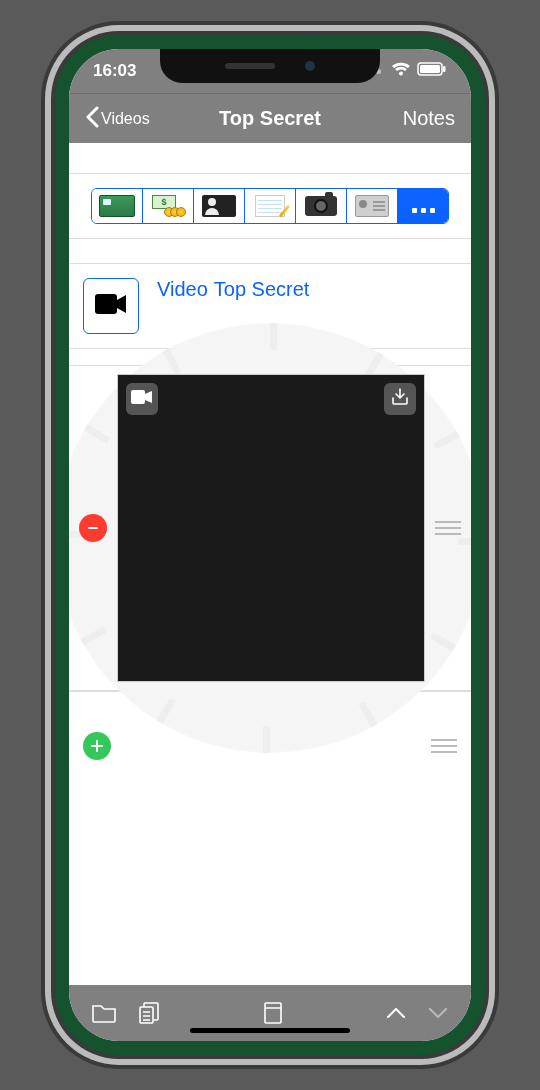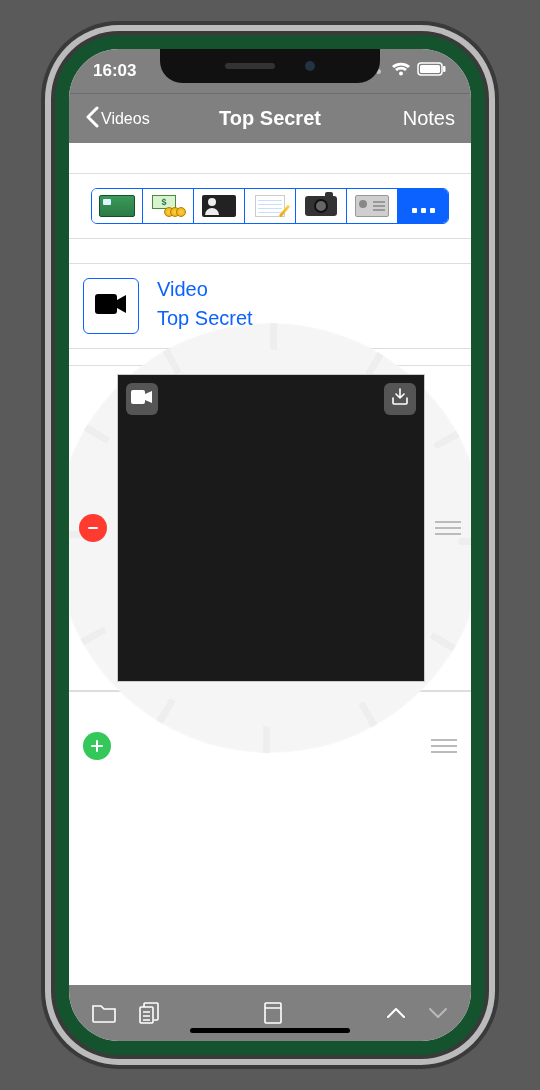--- a/index.html
+++ b/index.html
@@ -37,21 +37,21 @@
   .seg-item{flex:1;display:flex;align-items:center;justify-content:center;border-right:1.5px solid #0b62ff;background:#fff;}
   .seg-item:last-child{border-right:none;}
   .seg-item.sel{background:#0b62ff;}
   .seg-item.sel .more-dot{background:#fff;}
   .more-dots{display:flex;gap:4px;margin-top:8px;}
   .more-dot{width:5px;height:5px;background:#0b62ff;border-radius:1px;}
 
   
   .item-header{display:flex;align-items:flex-start;gap:18px;padding:14px 20px 14px 14px;position:relative;z-index:1;}
   .item-icon-box{width:56px;height:56px;border:1.5px solid #0b62ff;border-radius:6px;display:flex;align-items:center;justify-content:center;flex-shrink:0;}
-  .item-header .texts{display:flex;flex-direction:column;gap:6px;color:#0b62ff;font-size:20px;}
+  .item-header .texts{display:flex;flex-direction:row;gap:6px;color:#0b62ff;font-size:20px;}
 
   
   .video-row{display:flex;align-items:center;gap:10px;padding:8px 10px 0 10px;position:relative;z-index:1;}
   .circle-btn{width:28px;height:28px;border-radius:50%;display:flex;align-items:center;justify-content:center;flex-shrink:0;}
   .circle-red{background:#ff3b30;}
   .circle-green{background:#34c759;}
   .circle-btn svg{display:block;}
   .video-box{flex:1;max-width:336px;margin:0 auto;aspect-ratio:1/1;background:#1a1a1a;position:relative;border:1px solid #ccc;}
   .vb-chip{position:absolute;top:8px;width:32px;height:32px;border-radius:6px;background:#555;display:flex;align-items:center;justify-content:center;}
   .vb-chip.left{left:8px;}

